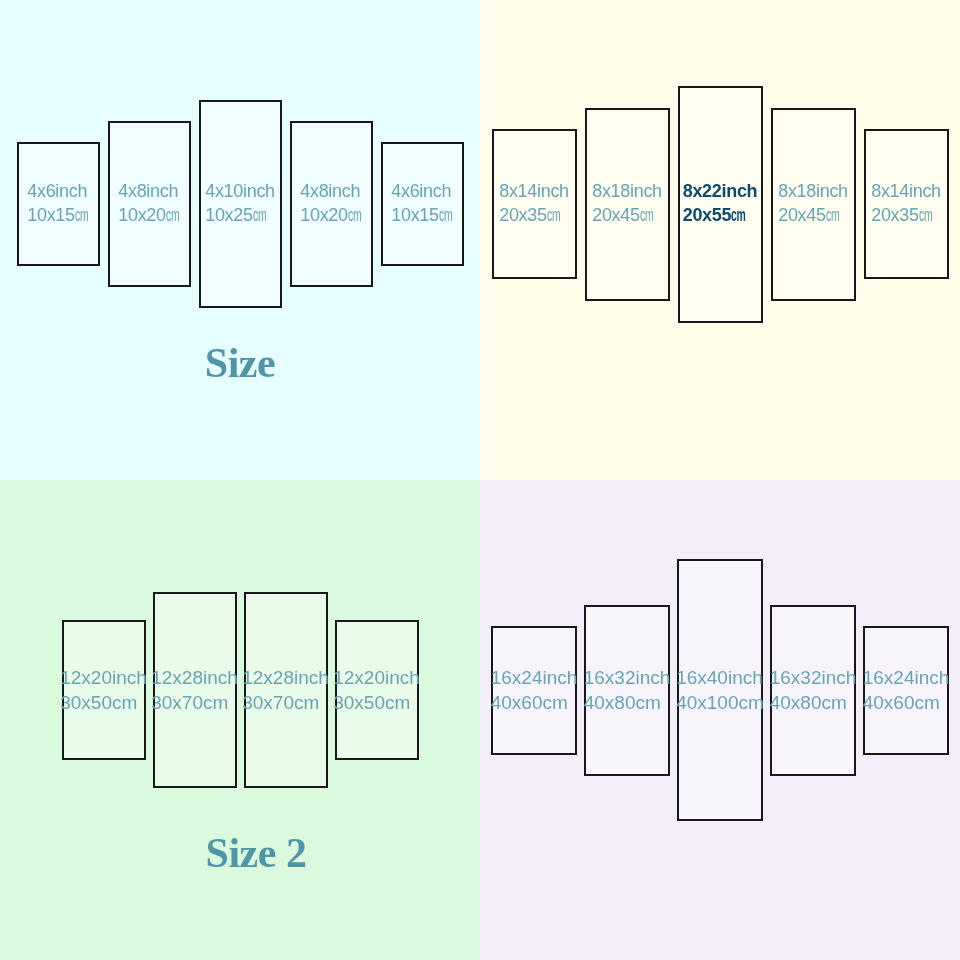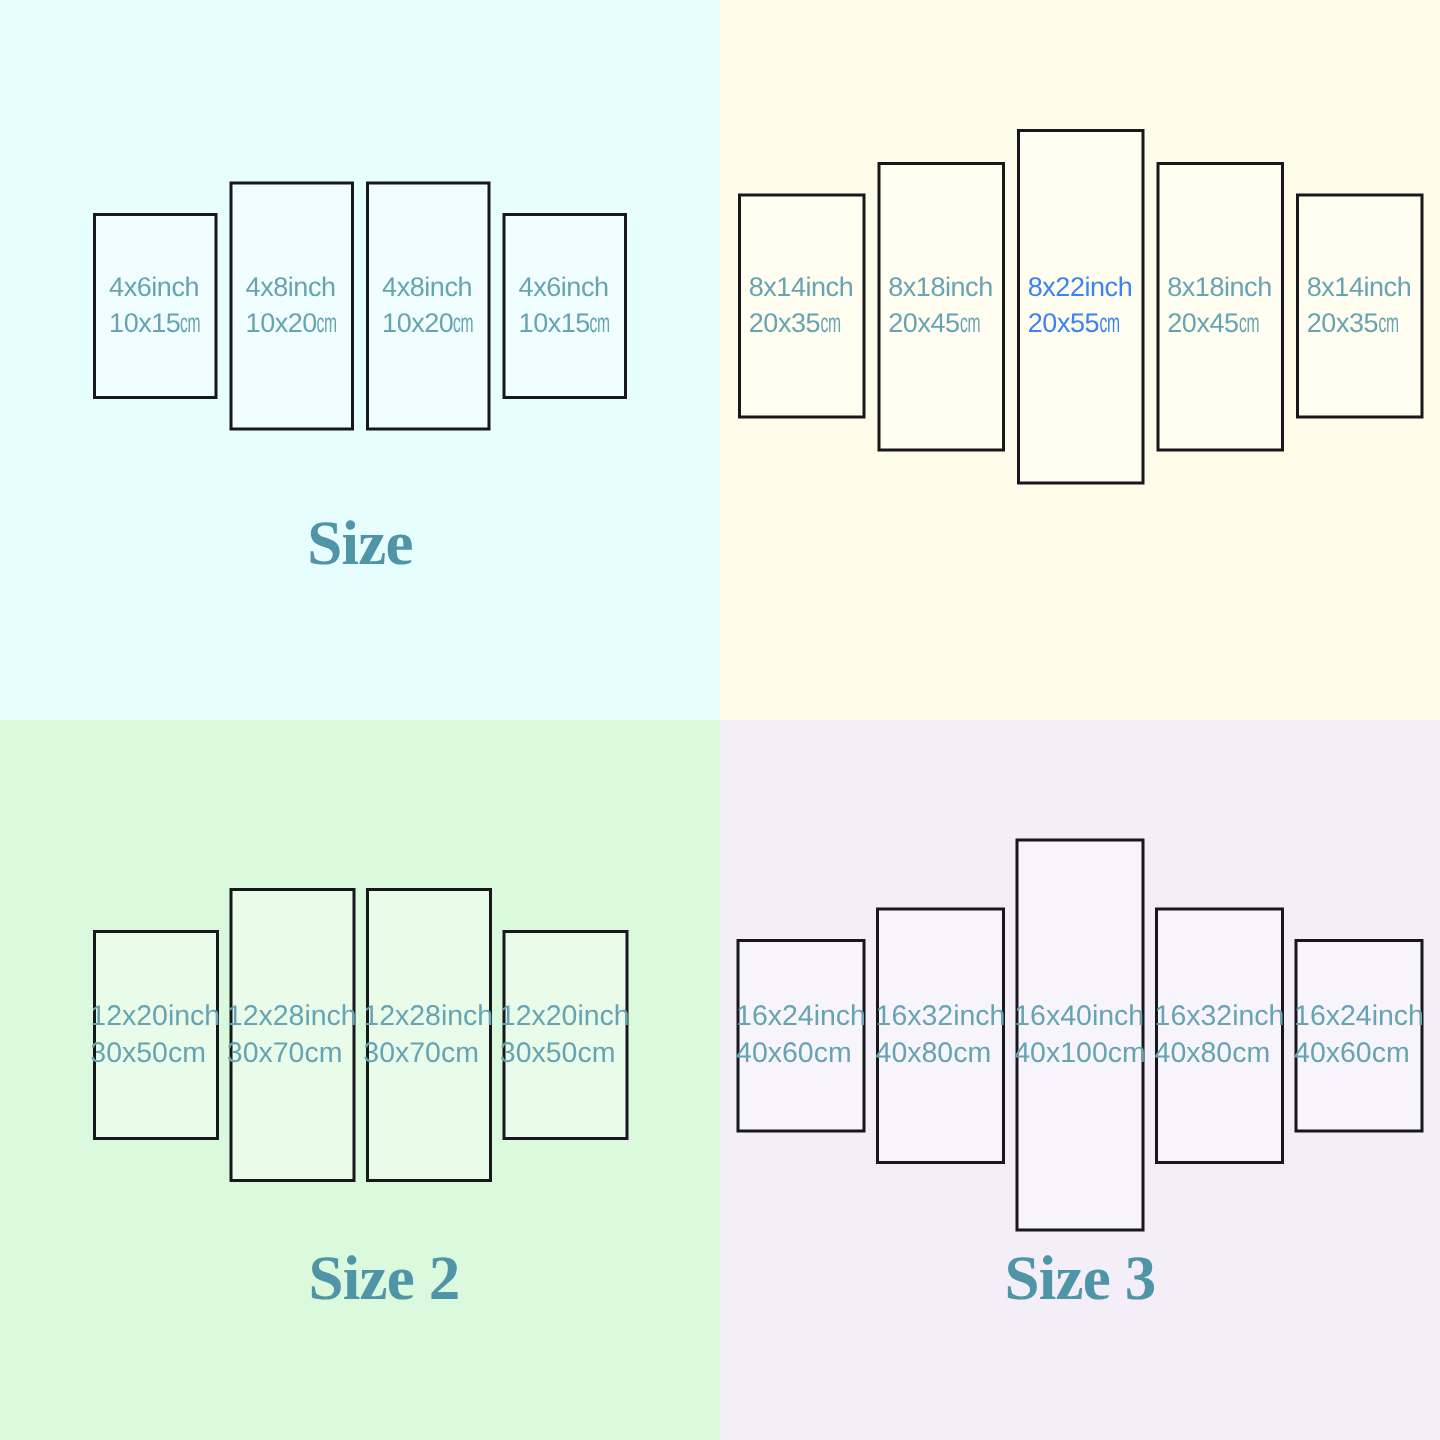--- a/index.html
+++ b/index.html
@@ -62,20 +62,26 @@
             <div>4x6inch</div>
             <div>10x15<span class="cm-compact">cm</span></div>
           </div>
         </div>
         <div class="panel" style="width: 83px; height: 166px; border-color: rgb(23, 23, 28);">
           <div class="ptext" style="color: rgb(103, 164, 179);">
             <div>4x8inch</div>
             <div>10x20<span class="cm-compact">cm</span></div>
           </div>
         </div>
+        <div class="panel" style="width: 83px; height: 208px; border-color: rgb(23, 23, 28);">
+          <div class="ptext" style="color: rgb(103, 164, 179);">
+            <div>4x10inch</div>
+            <div>10x25<span class="cm-compact">cm</span></div>
+          </div>
+        </div>
         <div class="panel" style="width: 83px; height: 166px; border-color: rgb(23, 23, 28);">
           <div class="ptext" style="color: rgb(103, 164, 179);">
             <div>4x8inch</div>
             <div>10x20<span class="cm-compact">cm</span></div>
           </div>
         </div>
         <div class="panel" style="width: 83px; height: 124px; border-color: rgb(23, 23, 28);">
           <div class="ptext" style="color: rgb(103, 164, 179);">
             <div>4x6inch</div>
             <div>10x15<span class="cm-compact">cm</span></div>
@@ -92,21 +98,21 @@
             <div>20x35<span class="cm-compact">cm</span></div>
           </div>
         </div>
         <div class="panel" style="width: 85px; height: 193px; border-color: rgb(23, 23, 28);">
           <div class="ptext" style="color: rgb(103, 164, 179);">
             <div>8x18inch</div>
             <div>20x45<span class="cm-compact">cm</span></div>
           </div>
         </div>
         <div class="panel" style="width: 85px; height: 237px; border-color: rgb(23, 23, 28);">
-          <div class="ptext" style="color: #3b82f6;">
+          <div class="ptext" style="color: #0c4a6e; font-weight: bold;">
             <div>8x22inch</div>
             <div>20x55<span class="cm-compact">cm</span></div>
           </div>
         </div>
         <div class="panel" style="width: 85px; height: 193px; border-color: rgb(23, 23, 28);">
           <div class="ptext" style="color: rgb(103, 164, 179);">
             <div>8x18inch</div>
             <div>20x45<span class="cm-compact">cm</span></div>
           </div>
         </div>
@@ -173,15 +179,14 @@
             <div>40x80cm</div>
           </div>
         </div>
         <div class="panel" style="width: 86px; height: 129px; border-color: rgb(23, 23, 28);">
           <div class="ptext" style="color: rgb(103, 164, 179);">
             <div>16x24inch</div>
             <div>40x60cm</div>
           </div>
         </div>
       </div>
-    <div class="title" style="color: rgb(79, 148, 167);">Size 3</div>
   </section>
 </div>
 
 </body></html>

